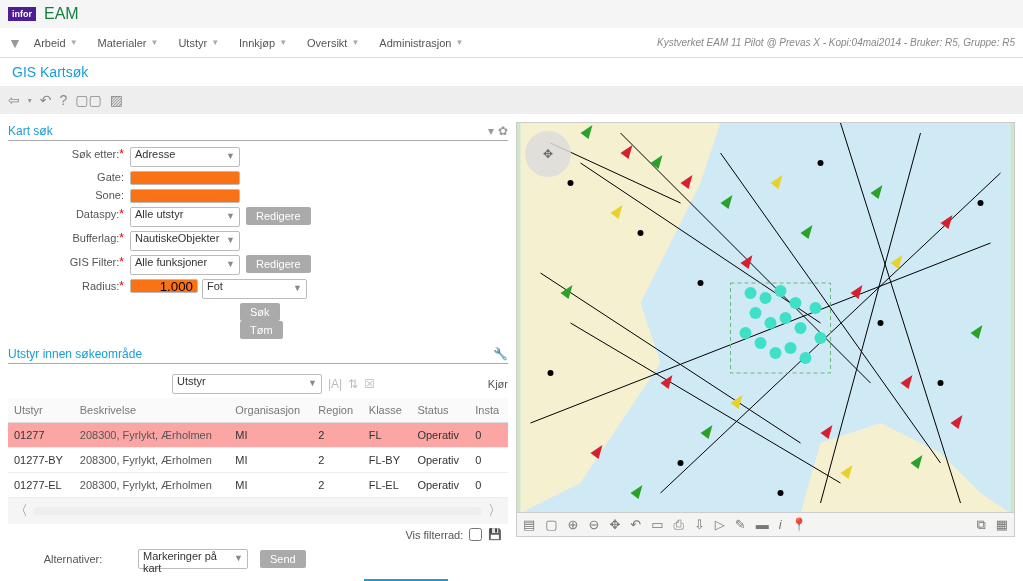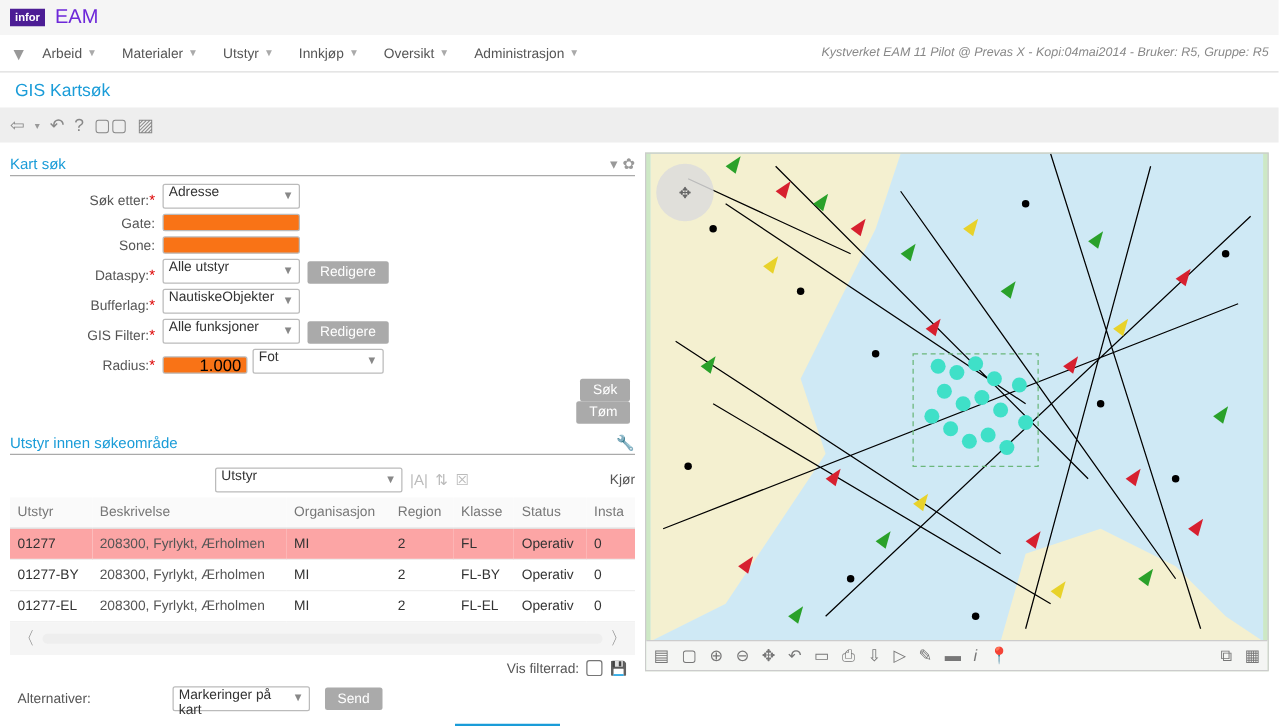--- a/index.html
+++ b/index.html
@@ -1,21 +1,21 @@
 <!DOCTYPE html>
 <html><head>
 <meta charset="utf-8">
 <style>
 * { box-sizing: border-box; margin: 0; padding: 0; }
 body { font-family: Arial, sans-serif; font-size: 11px; color: #333; background: #fff; width: 1023px; overflow: hidden; }
 
 
 .header { display: flex; align-items: center; background: #f5f5f5; padding: 4px 8px; height: 28px; }
 .logo { background: #4c1d95; color: #fff; font-size: 9px; padding: 2px 4px; font-weight: bold; }
-.app-title { font-size: 16px; color: #6d28d9; margin-left: 8px; }
+.app-title { font-size: 16px; color: #15803d; margin-left: 8px; }
 
 
 .menubar { display: flex; align-items: center; border-bottom: 1px solid #ddd; padding: 0 8px; height: 30px; }
 .menu-chevron { color: #999; font-size: 14px; margin-right: 12px; cursor: pointer; }
 .menu-item { color: #555; margin-right: 20px; cursor: pointer; display: flex; align-items: center; }
 .menu-item .caret { color: #aaa; font-size: 8px; margin-left: 4px; }
 .context-text { margin-left: auto; color: #888; font-style: italic; font-size: 10px; }
 
 
 .page-title { color: #1a9cd8; font-size: 14px; padding: 6px 12px; }
@@ -31,21 +31,21 @@
 .right-panel { flex: 1; background: #cde8c5; position: relative; height: 415px; border: 1px solid #ccc; }
 
 
 .section-header { display: flex; align-items: center; border-bottom: 1px solid #aaa; margin-bottom: 6px; justify-content: space-between; }
 .section-title { color: #1a9cd8; font-size: 12px; padding: 2px 0; }
 .section-icons { margin-left: auto; display: flex; gap: 4px; }
 .section-icons span { color: #999; font-size: 12px; }
 
 
 .form { padding: 0 4px; }
-.form-row { display: flex; align-items: flex-end; margin-bottom: 4px; }
+.form-row { display: flex; align-items: flex-start; margin-bottom: 4px; }
 .form-label { width: 118px; text-align: right; padding-right: 6px; color: #555; }
 .req { color: #d00; font-size: 12px; }
 .select { height: 20px; border: 1px solid #bbb; background: #fff; padding: 0 18px 0 4px; position: relative; border-radius: 2px; }
 .select-arrow { position: absolute; right: 4px; top: 3px; font-size: 9px; color: #888; }
 .input-text { height: 14px; border: 1px solid #bbb; border-radius: 2px; padding: 0 4px; background: #f97316; }
 .btn { background: #aaa; color: #fff; border: none; padding: 3px 10px; border-radius: 2px; cursor: pointer; font-size: 11px; margin-left: 6px; }
 .form-buttons { text-align: left; padding-left: 222px; flex-direction: column; }
 
 
 .table-controls { display: flex; align-items: center; padding: 4px 0; gap: 6px; }
@@ -61,21 +61,21 @@
 .desc { color: #555; }
 
 .hscroll { display: flex; align-items: center; justify-content: space-between; padding: 4px 6px; color: #888; background: #f5f5f5; }
 .hscroll-arrow { font-size: 14px; cursor: pointer; }
 .hscroll-track { flex: 1; height: 8px; background: #eee; margin: 0 6px; border-radius: 4px; }
 
 .filter-row { display: flex; align-items: center; justify-content: flex-end; padding: 4px 6px; gap: 6px; color: #555; }
 .filter-row input[type=checkbox] { }
 
 .alt-row { display: flex; align-items: center; padding: 4px 6px; gap: 6px; }
-.alt-label { width: 118px; text-align: left; color: #555; }
+.alt-label { width: 118px; text-align: center; color: #555; }
 
 
 .map-svg { width: 100%; height: 390px; display: block; }
 .map-toolbar { position: absolute; bottom: 0; left: 0; right: 0; background: rgba(245,245,245,0.95); display: flex; align-items: center; padding: 4px 6px; gap: 10px; height: 24px; border-top: 1px solid #ccc; }
 .map-tb-icon { color: #777; font-size: 13px; cursor: pointer; }
 .map-tb-right { margin-left: auto; display: flex; gap: 10px; }
 .map-nav { position: absolute; top: 8px; left: 8px; width: 46px; height: 46px; background: rgba(220,220,220,0.85); border-radius: 50%; display: flex; align-items: center; justify-content: center; color: #666; font-size: 12px; }
 
 
 .bottom-tabs { display: flex; justify-content: center; gap: 0; padding: 6px 0; background: #fff; }

